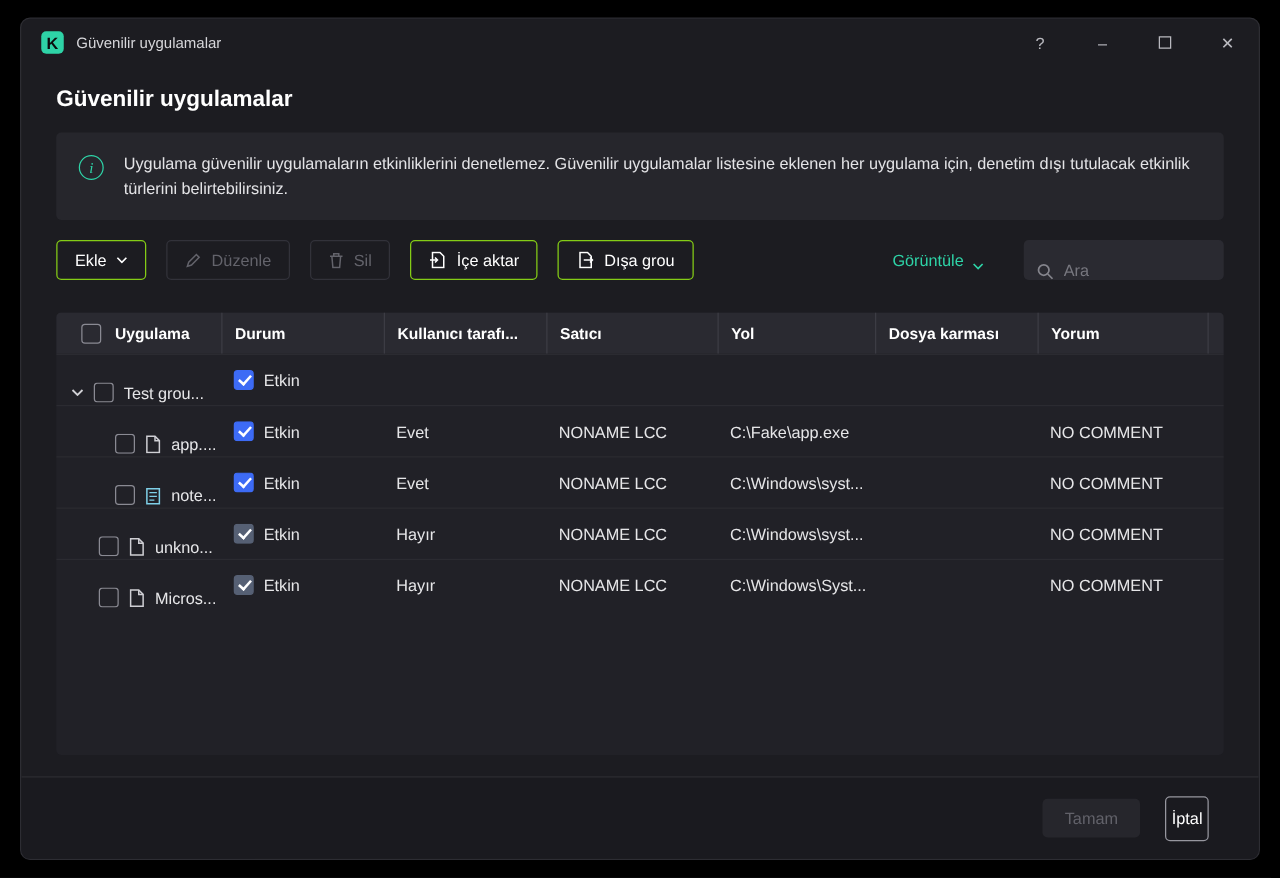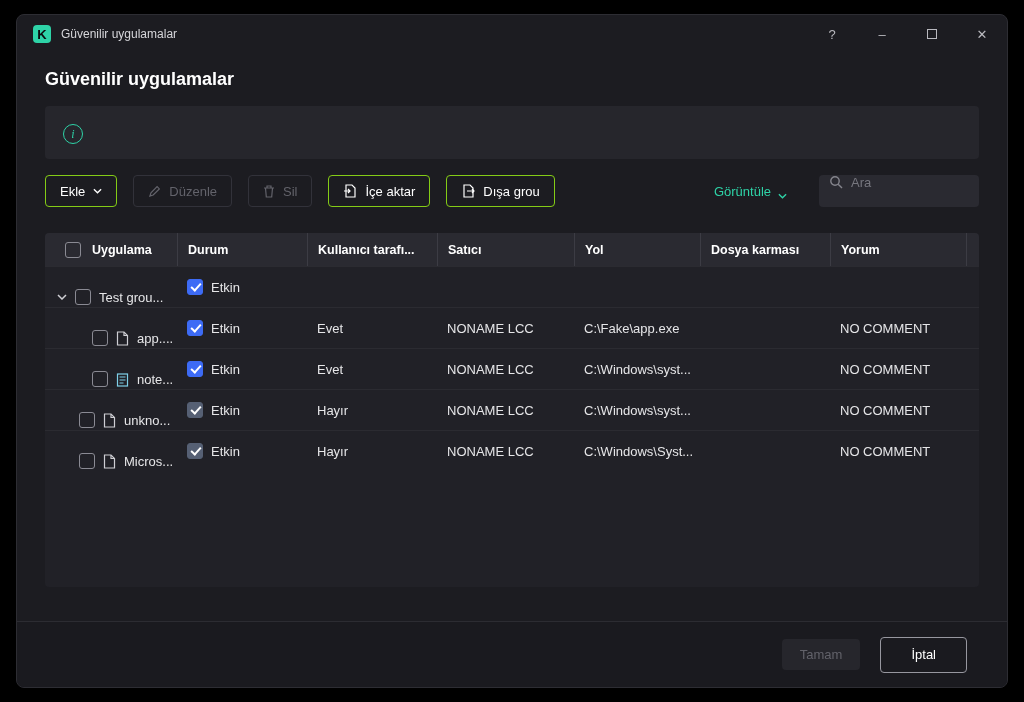--- a/index.html
+++ b/index.html
@@ -36,21 +36,21 @@
   .btn { height:32px; display:inline-flex; align-items:center; gap:8px; padding:0 14px;
          background:transparent; border:1px solid #84cc16; border-radius:4px;
          color:#ffffff; font-size:13px; cursor:pointer; font-family:inherit; }
   .btn svg { display:block; }
   .btn.disabled { border-color:#32323a; color:#63636b; cursor:default; }
   .btn.disabled svg * { stroke:#63636b; }
   .chev { width:9px; height:6px; }
   .view-link { margin-left:auto; display:flex; align-items:flex-end; gap:7px; color:var(--accent,#2ED3A7);
                font-size:13px; cursor:pointer; }
   .search { width:160px; height:32px; margin-left:16px; background:#2a2a31; border-radius:4px;
-            display:flex; align-items:flex-start; padding:0 10px; gap:8px; }
+            display:flex; align-items:flex-end; padding:0 10px; gap:8px; }
   .search input { flex:1; min-width:0; background:transparent; border:none; outline:none;
                   color:#e8e8ea; font-size:13px; font-family:inherit; }
   .search input::placeholder { color:#77777f; }
 
   
   .table { margin-top:26px; background:#212127; border-radius:4px; height:354px;
            display:flex; flex-direction:column; overflow:hidden; font-size:13px; }
   .tr { display:grid; grid-template-columns:132px 130px 130px 137px 126px 130px 136px 1fr; align-items:center; }
   .thead { flex:0 0 33px; background:#2a2a31; font-weight:bold; font-size:12.5px; color:#fff; }
   .thead > div { height:33px; display:flex; align-items:center; padding-left:10px; border-left:1px solid #3c3c44; overflow:hidden; white-space:nowrap; }
@@ -70,21 +70,21 @@
                              border:solid #fff; border-width:0 2px 2px 0; transform:rotate(42deg); }
   .chev-group { flex:0 0 10px; }
 
   .fileicon { flex:0 0 13px; }
 
   
   .footer { flex:0 0 66px; border-top:1px solid #2c2c32; background:#1a1a1f;
             display:flex; align-items:center; justify-content:flex-end; gap:20px; padding:0 40px; }
   .btn-ok { height:31px; padding:0 18px; background:#26262c; border:none; border-radius:4px;
             color:#62626a; font-size:13px; font-family:inherit; cursor:default; }
-  .btn-cancel { height:36px; padding:0 30px; background:transparent; border:1px solid #97979f; border-radius:4px;
+  .btn-cancel { height:36px; padding:0 4px; background:transparent; border:1px solid #97979f; border-radius:4px;
                 color:#ffffff; font-size:13px; font-family:inherit; cursor:pointer; }
 </style>
 </head>
 <body>
 
 <div class="window">
 
   <div class="titlebar">
     <div class="logo">K</div>
     <span class="win-title">Güvenilir uygulamalar</span>
@@ -96,20 +96,21 @@
         </span>
       <span class="ctl">✕</span>
     </div>
   </div>
 
   <div class="content">
     <h1 class="page-title">Güvenilir uygulamalar</h1>
 
     <div class="info-banner">
       <div class="info-icon">i</div>
+      <div class="info-text">Uygulama güvenilir uygulamaların etkinliklerini denetlemez. Güvenilir uygulamalar listesine eklenen her uygulama için, denetim dışı tutulacak etkinlik türlerini belirtebilirsiniz.</div>
     </div>
 
     <div class="toolbar">
       <button class="btn">
         <span>Ekle</span>
         <svg class="chev" viewBox="0 0 10 6">
             <polyline points="1,1 5,5 9,1" fill="none" stroke="#ffffff" stroke-width="1.5"></polyline>
           </svg>
       </button>
 

